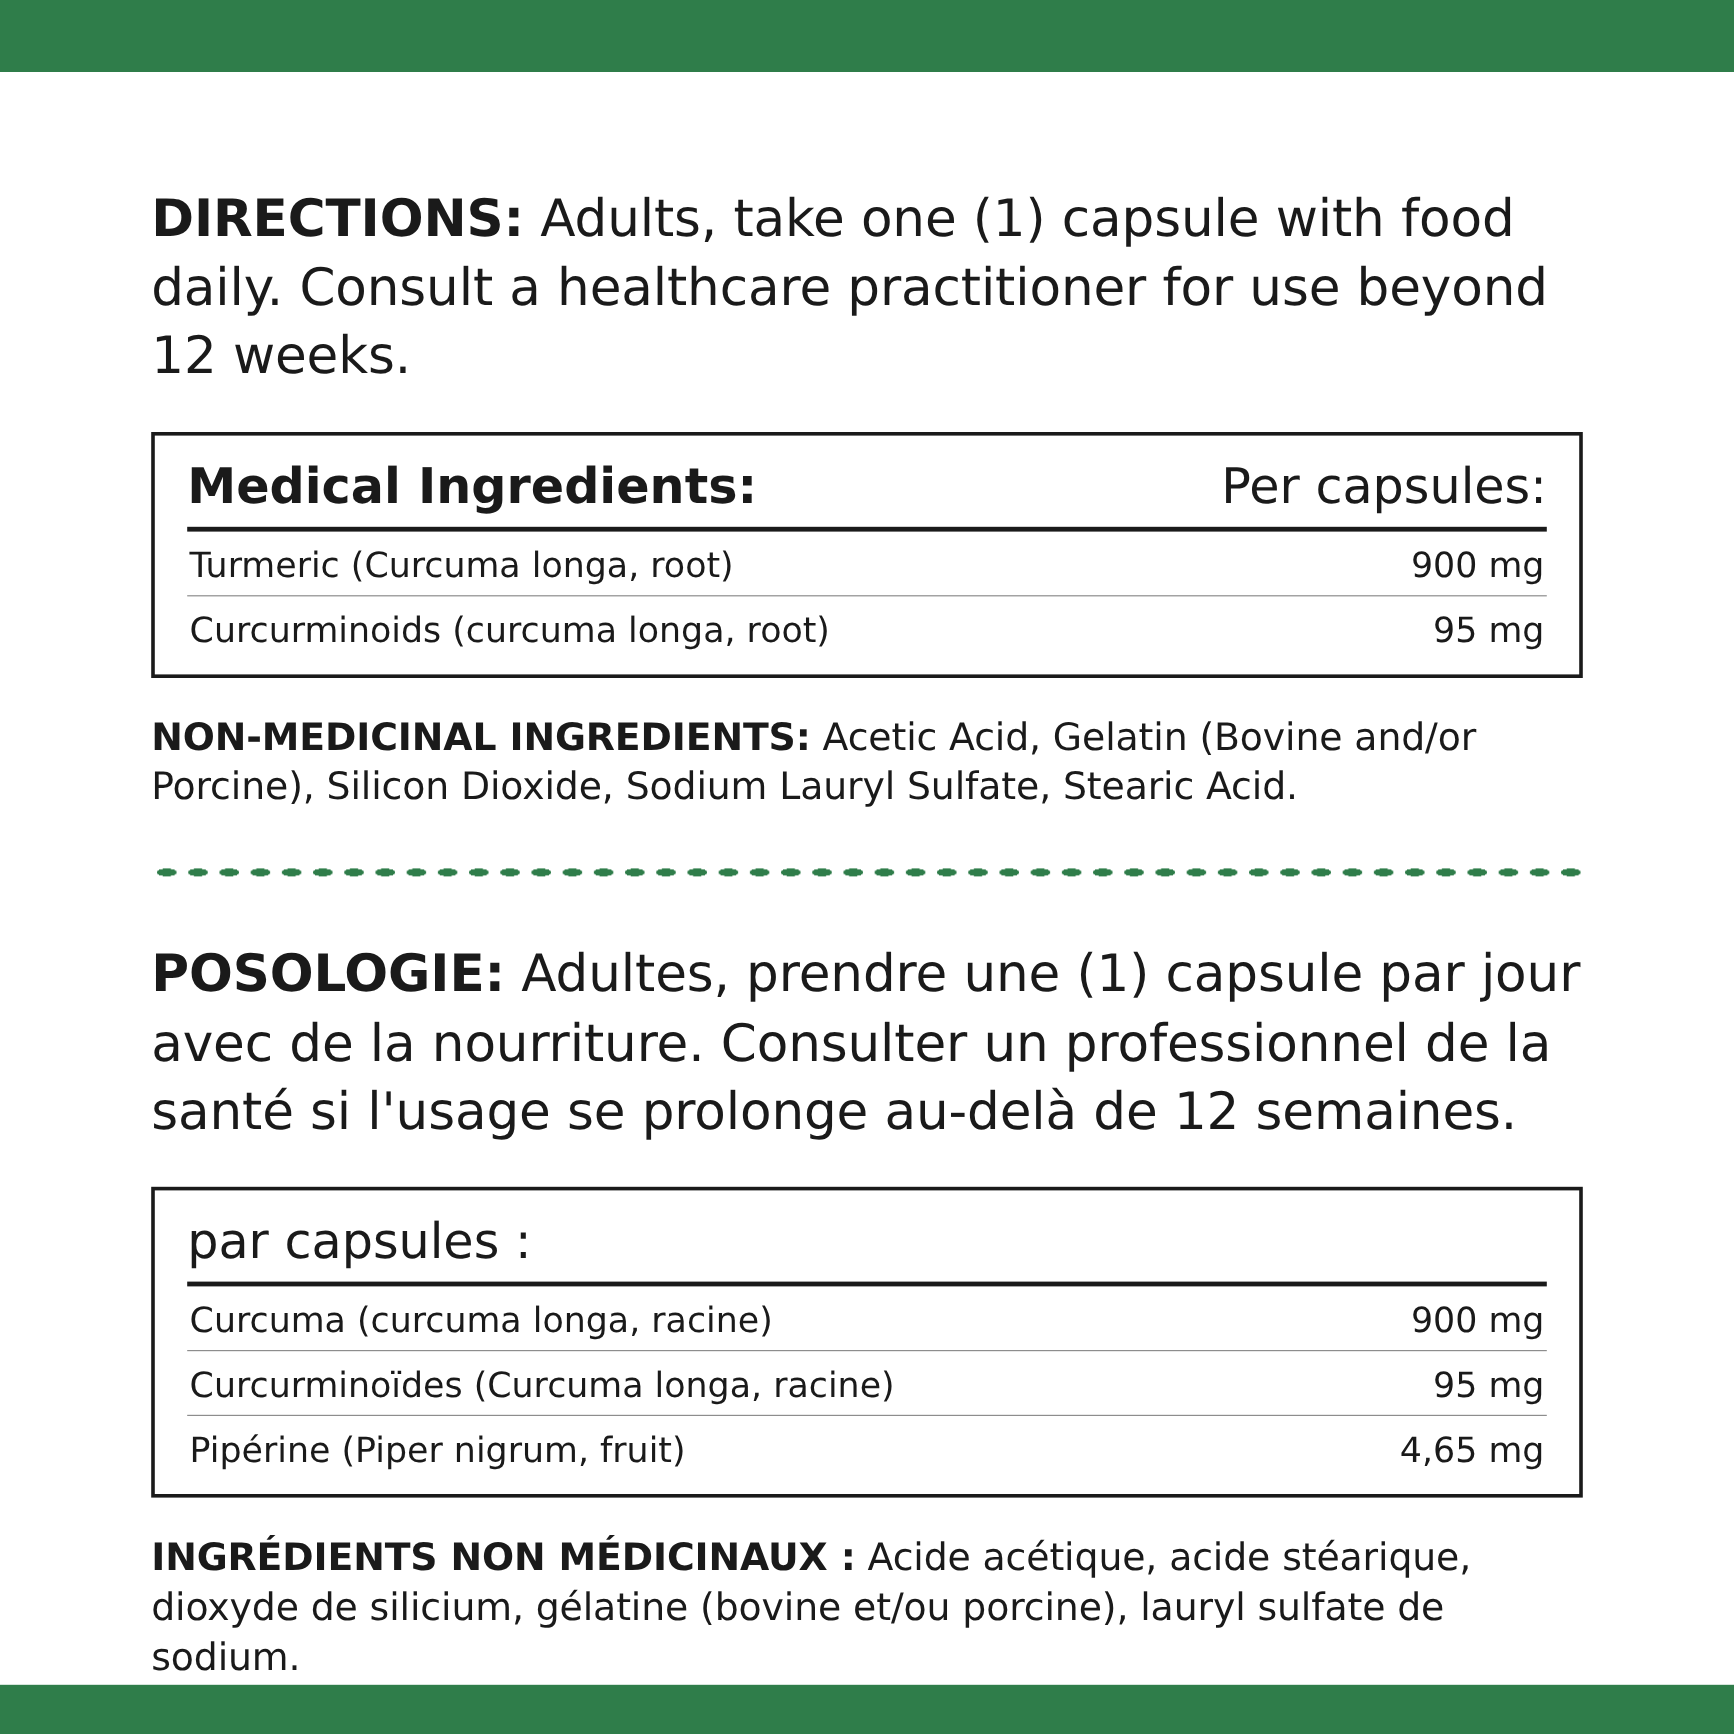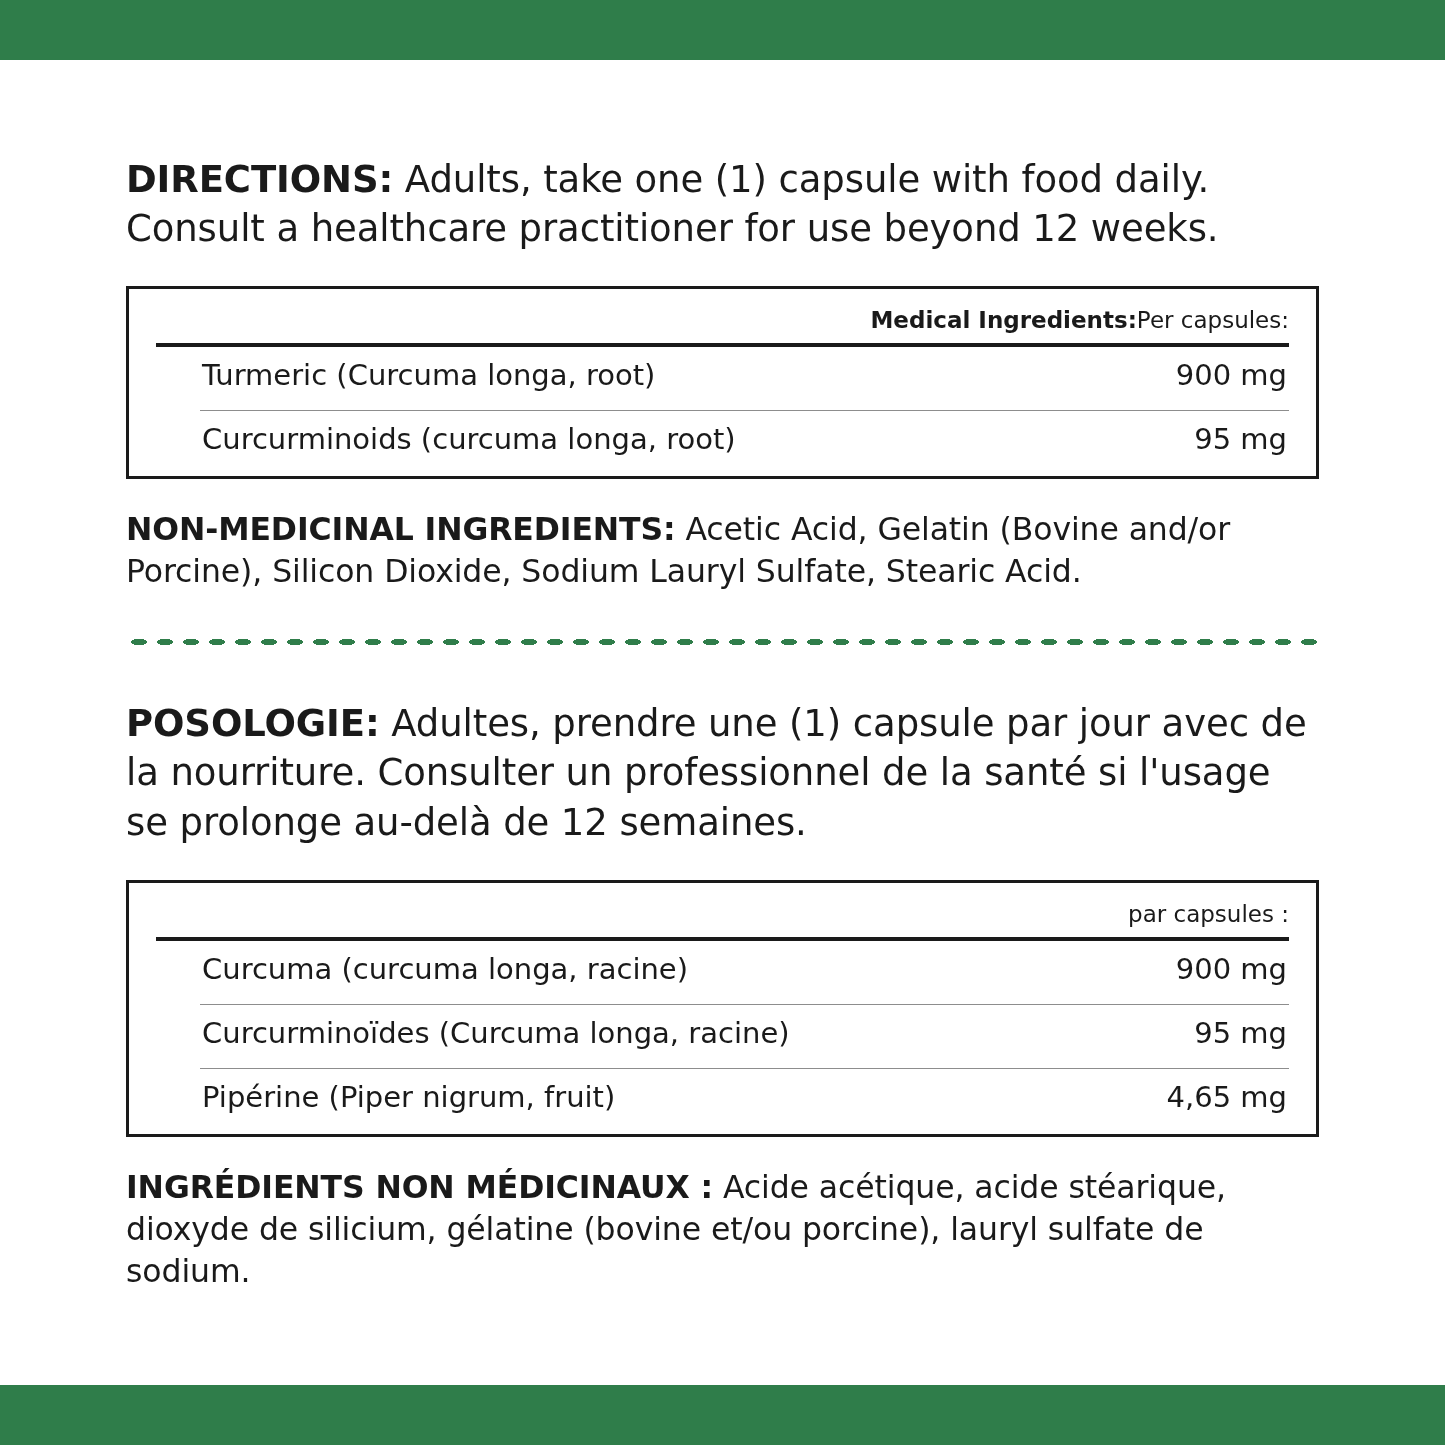--- a/index.html
+++ b/index.html
@@ -31,58 +31,57 @@
   .band-top { height: 60px; }
   .band-bottom { height: 60px; }
   .content {
     flex: 1 1 auto;
     padding: 95px 126px 0 126px;
     display: flex;
     flex-direction: column;
   }
 
   .para {
-    font-size: 37px;
+    font-size: 43px;
     line-height: 1.33;
     letter-spacing: -0.1px;
     color: #1a1a1a;
     margin: 0;
   }
   .para .lead {
     font-weight: bold;
   }
 
   .table-box {
     border: 3px solid #1a1a1a;
     margin-top: 33px;
     padding: 18px 27px 16px 27px;
     background: #ffffff;
   }
   .table-head {
     display: flex;
-    justify-content: flex-end;
+    justify-content: space-between;
     align-items: baseline;
-    font-size: 23px;
+    font-size: 41px;
     padding-bottom: 10px;
   }
   .table-head .h-left { font-weight: bold; }
   .table-head .h-right { font-weight: normal; }
   .rule-thick {
     height: 4px;
     background: #1a1a1a;
     margin-bottom: 0;
   }
   .trow {
     display: flex;
     justify-content: space-between;
     align-items: baseline;
     font-size: 29px;
-    padding: 11px 2px 18px 2px;
+    padding: 11px 2px 8px 2px;
     border-bottom: 1.5px solid #8d8d8d;
-    margin-left: 44px;
   }
   .trow:last-child { border-bottom: none; padding-bottom: 4px; }
   .trow .r-name { flex: 1 1 auto; padding-right: 20px; }
   .trow .r-val { flex: 0 0 auto; white-space: nowrap; }
 
   .nmi {
     margin-top: 30px;
     font-size: 31.5px;
     line-height: 1.33;
     letter-spacing: -0.1px;

